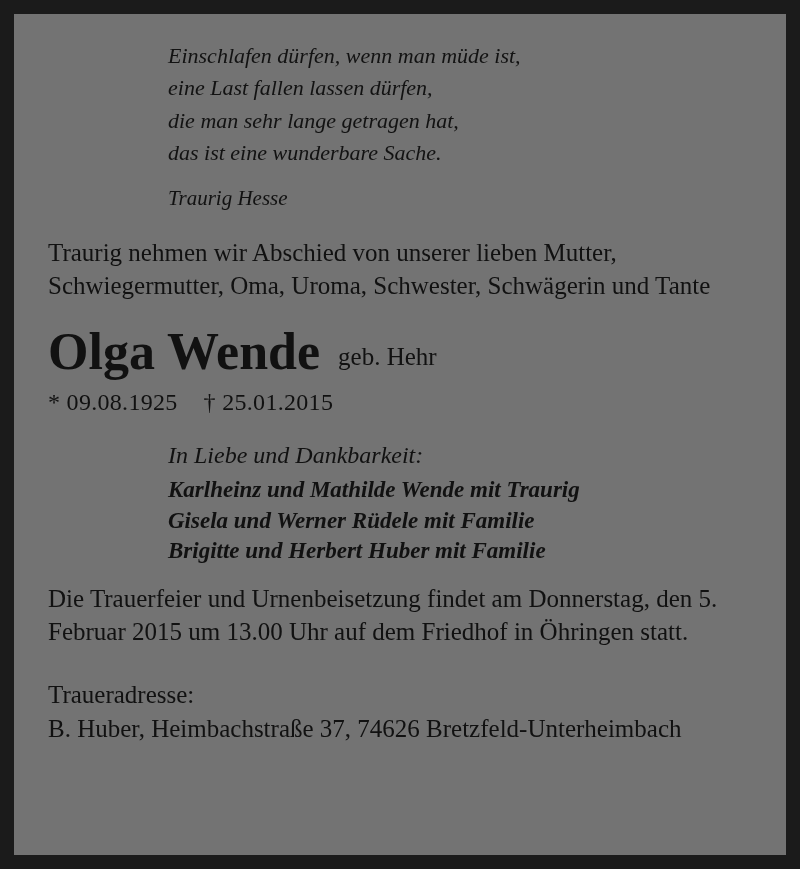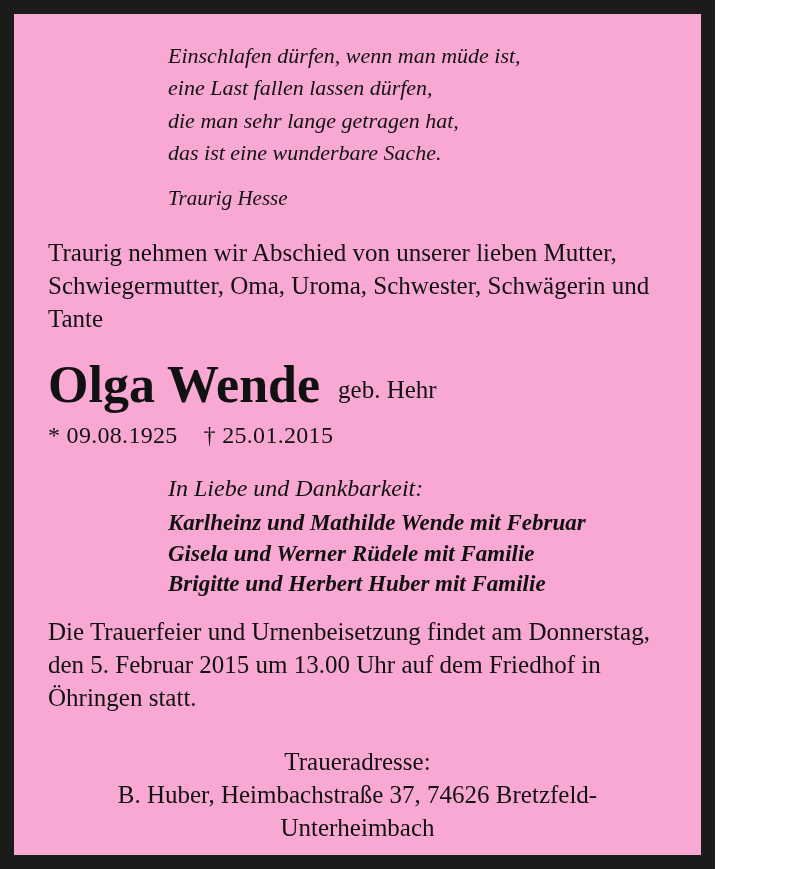--- a/index.html
+++ b/index.html
@@ -8,24 +8,24 @@
     background: #ffffff;
   }
   body {
     width: 800px;
     height: 869px;
     font-family: "Liberation Serif", serif;
     color: #111111;
   }
   .obituary {
     box-sizing: border-box;
-    width: 715px;
+    width: 800px;
     height: 869px;
     border: 14px solid #1b1b1b;
-    background: #f9a8d4;
+    background: #737373;
     padding: 26px 34px 18px 34px;
   }
   .inner {
     width: 100%;
     height: 100%;
     position: relative;
   }
   .poem {
     margin-left: 120px;
     font-style: italic;
@@ -96,21 +96,20 @@
   }
   .ceremony {
     margin-top: 15px;
     font-size: 25px;
     line-height: 1.33;
   }
   .address-block {
     margin-top: 30px;
     font-size: 25px;
     line-height: 1.33;
-    text-align: center;
   }
   .address-label {
     display: block;
   }
   .address-line {
     display: block;
   }
 </style>
 </head>
 <body>
@@ -131,21 +130,21 @@
     <div class="name-block">
       <span class="name">Olga Wende</span><span class="maiden">geb. Hehr</span>
     </div>
 
     <div class="dates">
       <span>* 09.08.1925</span><span class="sep"></span><span>† 25.01.2015</span>
     </div>
 
     <div class="love-block">
       <div class="love-intro">In Liebe und Dankbarkeit:</div>
-      <span class="family-line">Karlheinz und Mathilde Wende mit Februar</span>
+      <span class="family-line">Karlheinz und Mathilde Wende mit Traurig</span>
       <span class="family-line">Gisela und Werner Rüdele mit Familie</span>
       <span class="family-line">Brigitte und Herbert Huber mit Familie</span>
     </div>
 
     <div class="ceremony">Die Trauerfeier und Urnenbeisetzung findet am Donnerstag, den 5. Februar 2015 um 13.00 Uhr auf dem Friedhof in Öhringen statt.</div>
 
     <div class="address-block">
       <span class="address-label">Traueradresse:</span>
       <span class="address-line">B. Huber, Heimbachstraße 37, 74626 Bretzfeld-Unterheimbach</span>
     </div>

